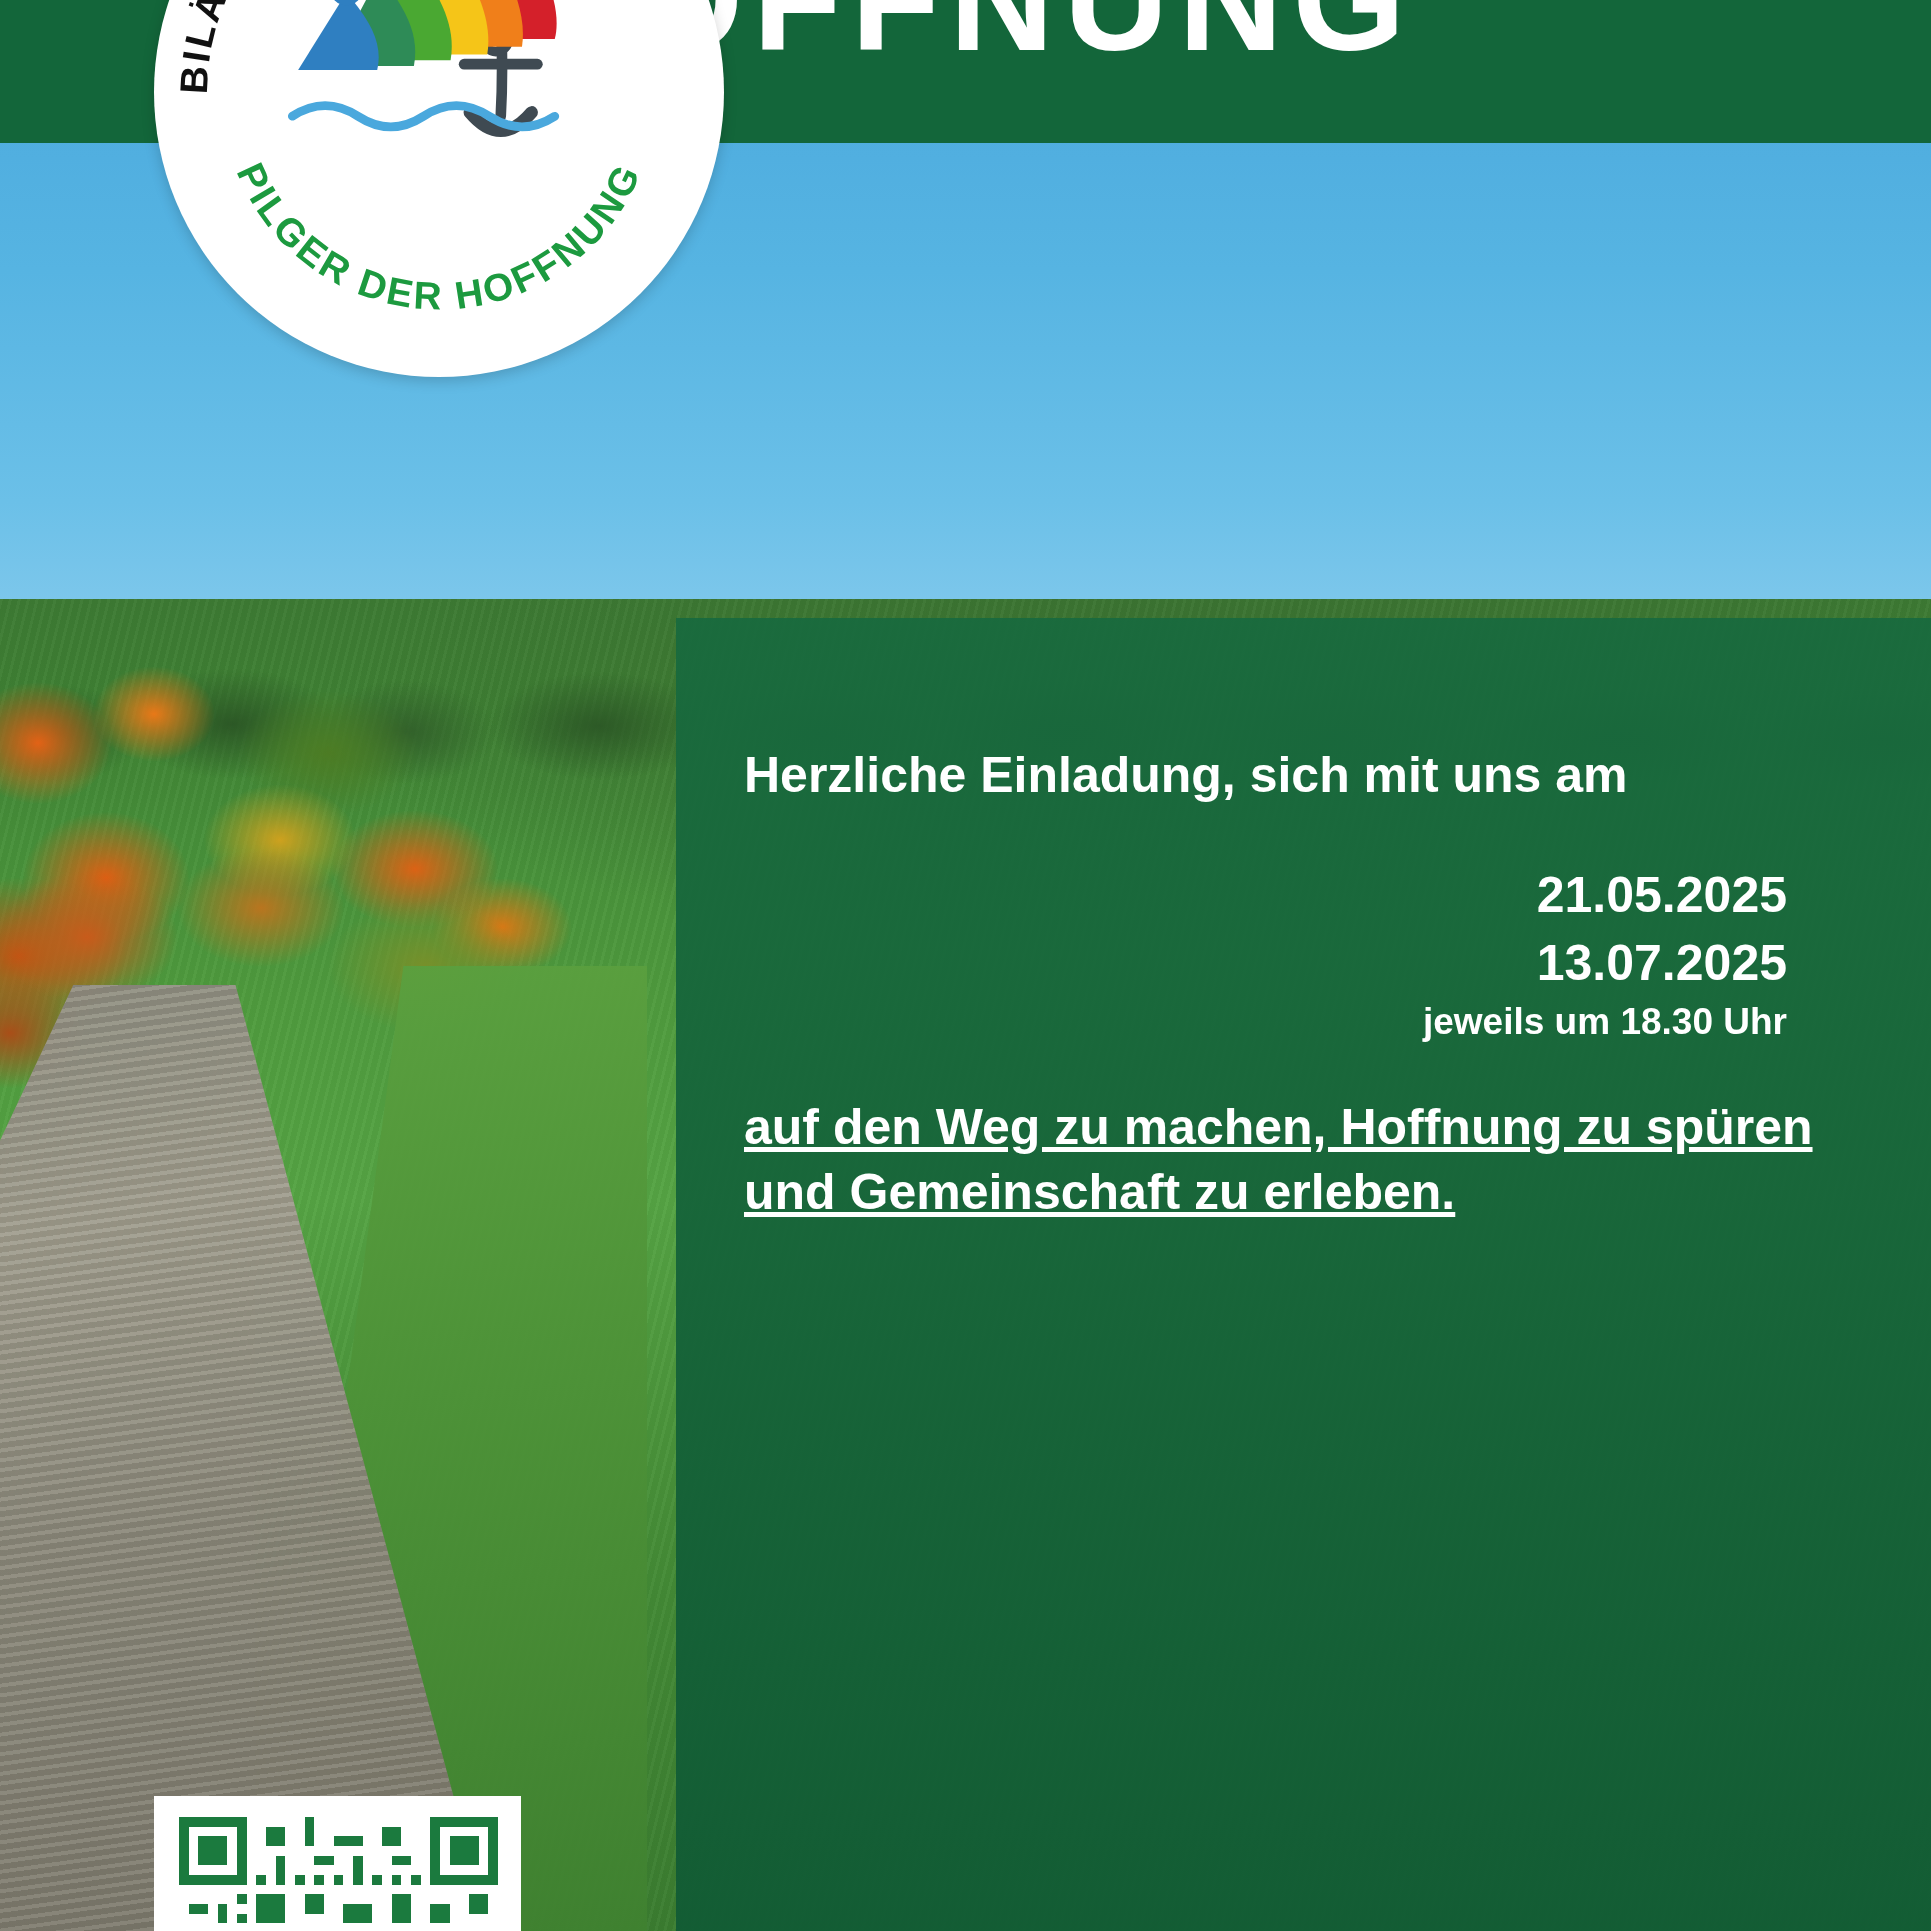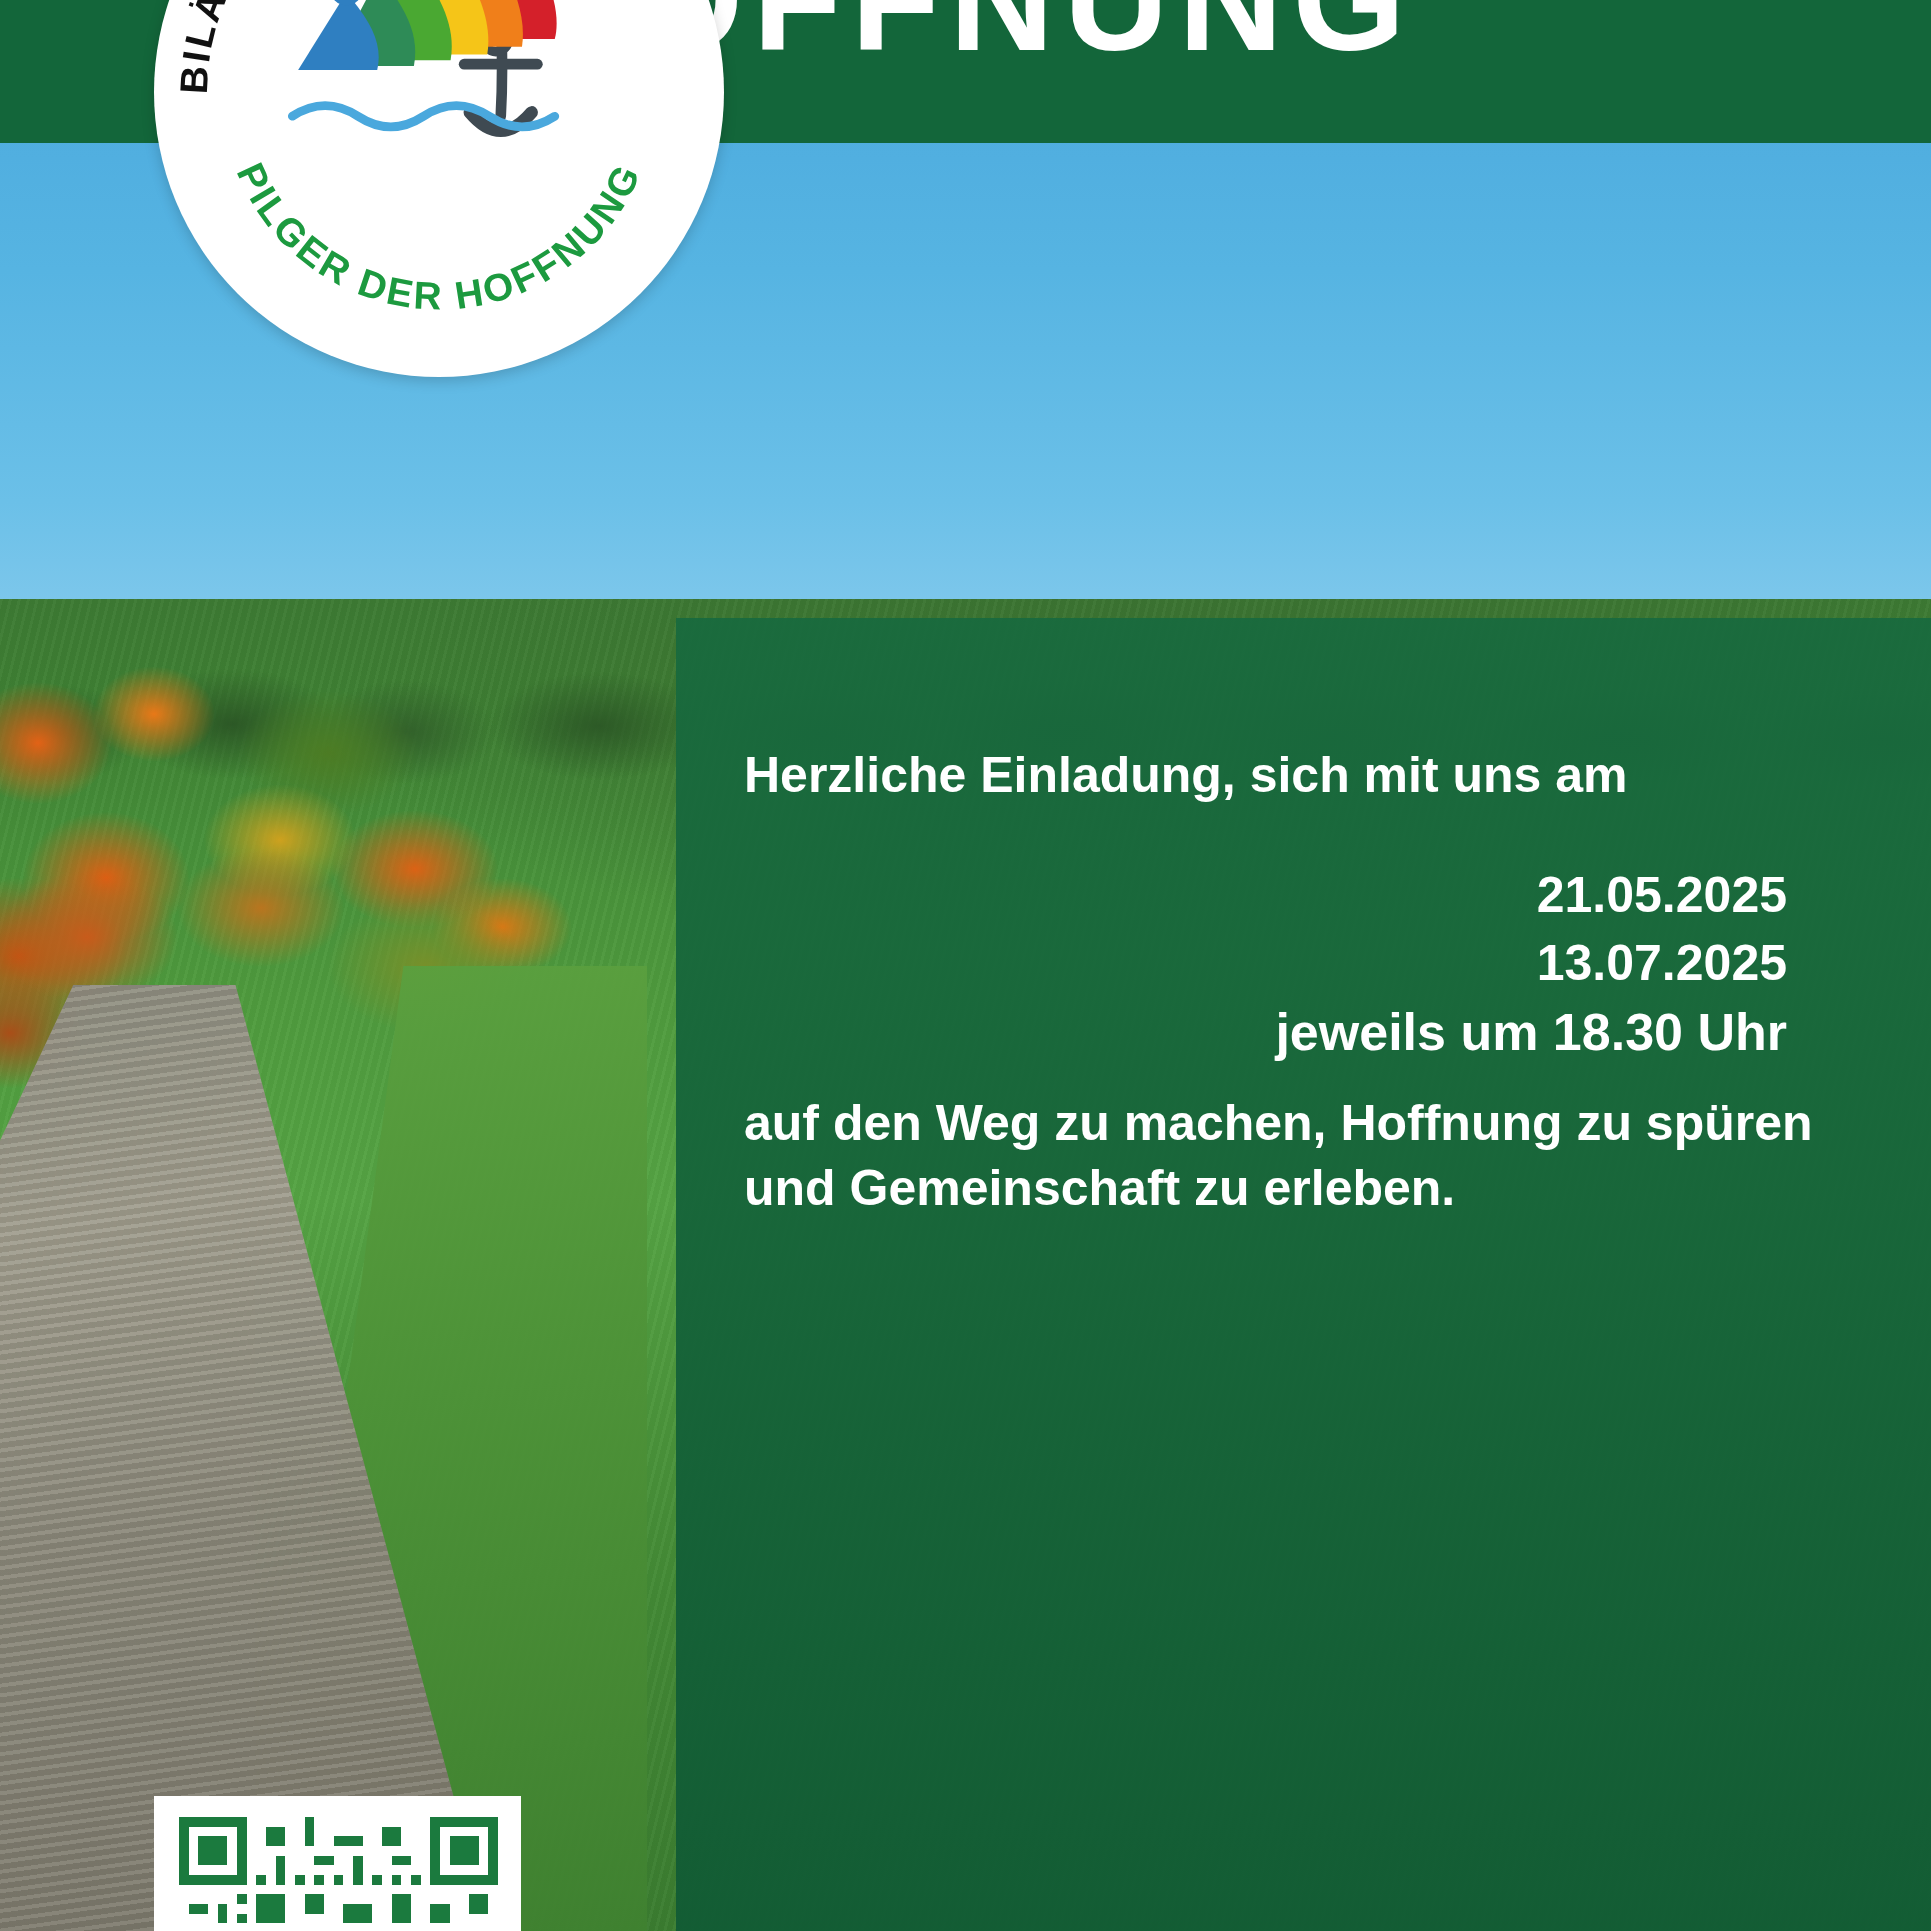--- a/index.html
+++ b/index.html
@@ -236,29 +236,30 @@
     margin: 0 0 0 0;
     text-align: right;
     padding-right: 58px;
   }
   .dates .d {
     font-size: 50px;
     font-weight: bold;
     line-height: 1.36;
   }
   .time {
-    font-size: 52px;
+    font-size: 37px;
     font-weight: bold;
     line-height: 1.36;
   }
   .para {
     font-size: 50px;
     font-weight: bold;
     line-height: 1.30;
-    margin: 24px 0 0 0;
+    margin: 48px 0 0 0;
+    text-decoration: underline;
   }
 
   
   .qr-box {
     position: absolute;
     left: 154px;
     top: 1796px;
     width: 367px;
     height: 164px;
     background: #ffffff;

